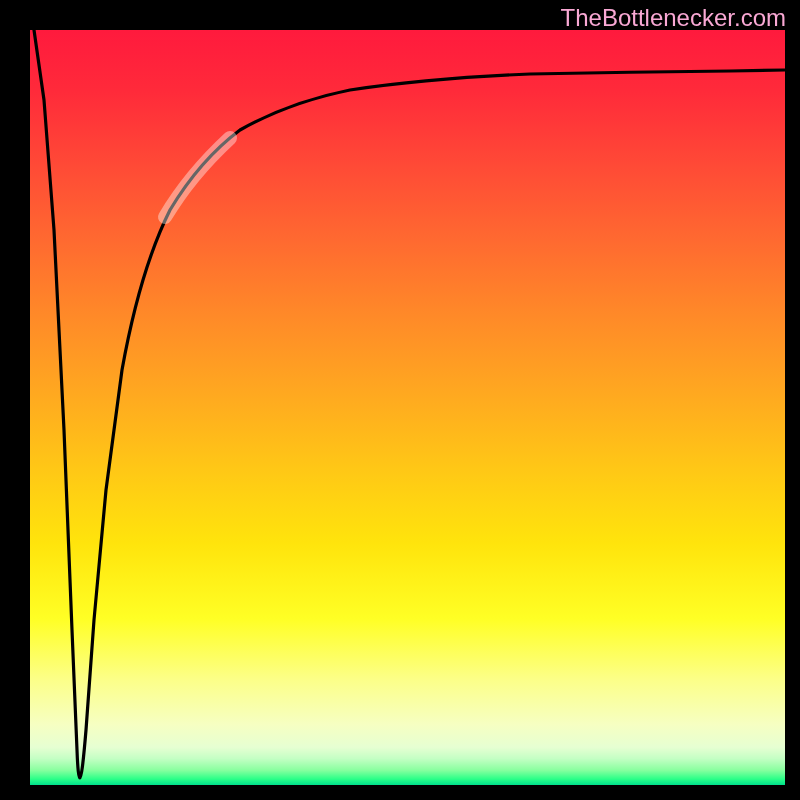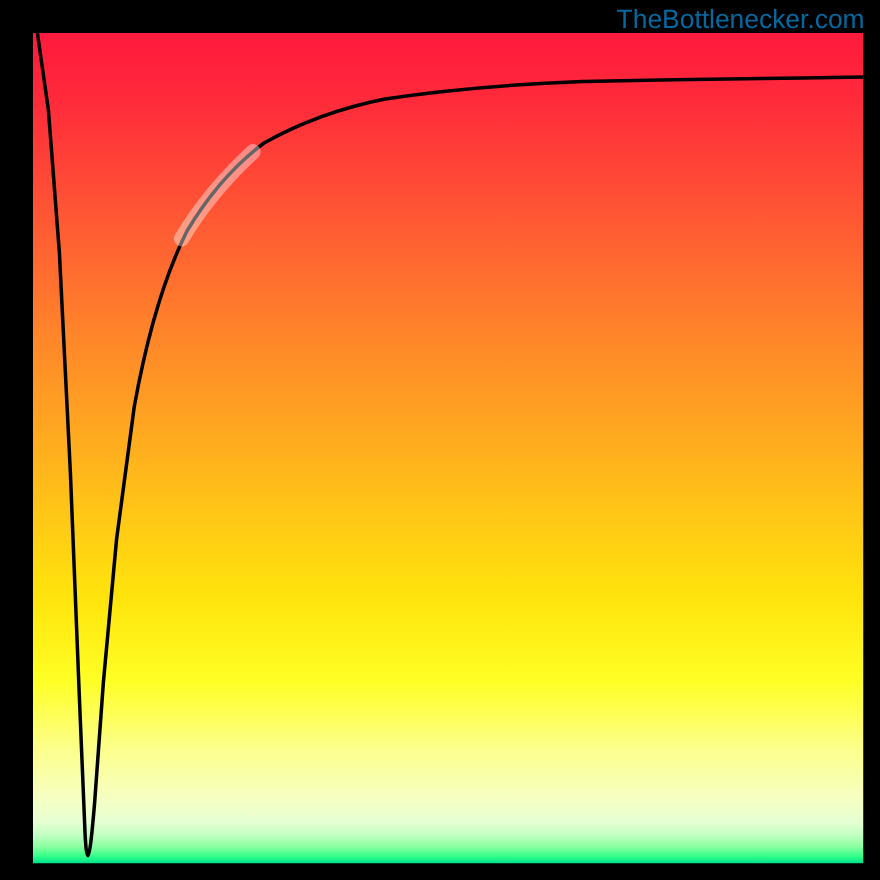--- a/index.html
+++ b/index.html
@@ -50,21 +50,21 @@
     );
   }
   .curve-layer {
     position: absolute;
     inset: 0;
   }
   .attribution {
     position: absolute;
     top: 4px;
     right: 14px;
-    color: #0369a1;
+    color: #f9a8d4;
     font-size: 24px;
     font-weight: 400;
     letter-spacing: 0px;
     user-select: none;
   }
 </style>
 </head>
 <body>
 
 <div class="frame">

